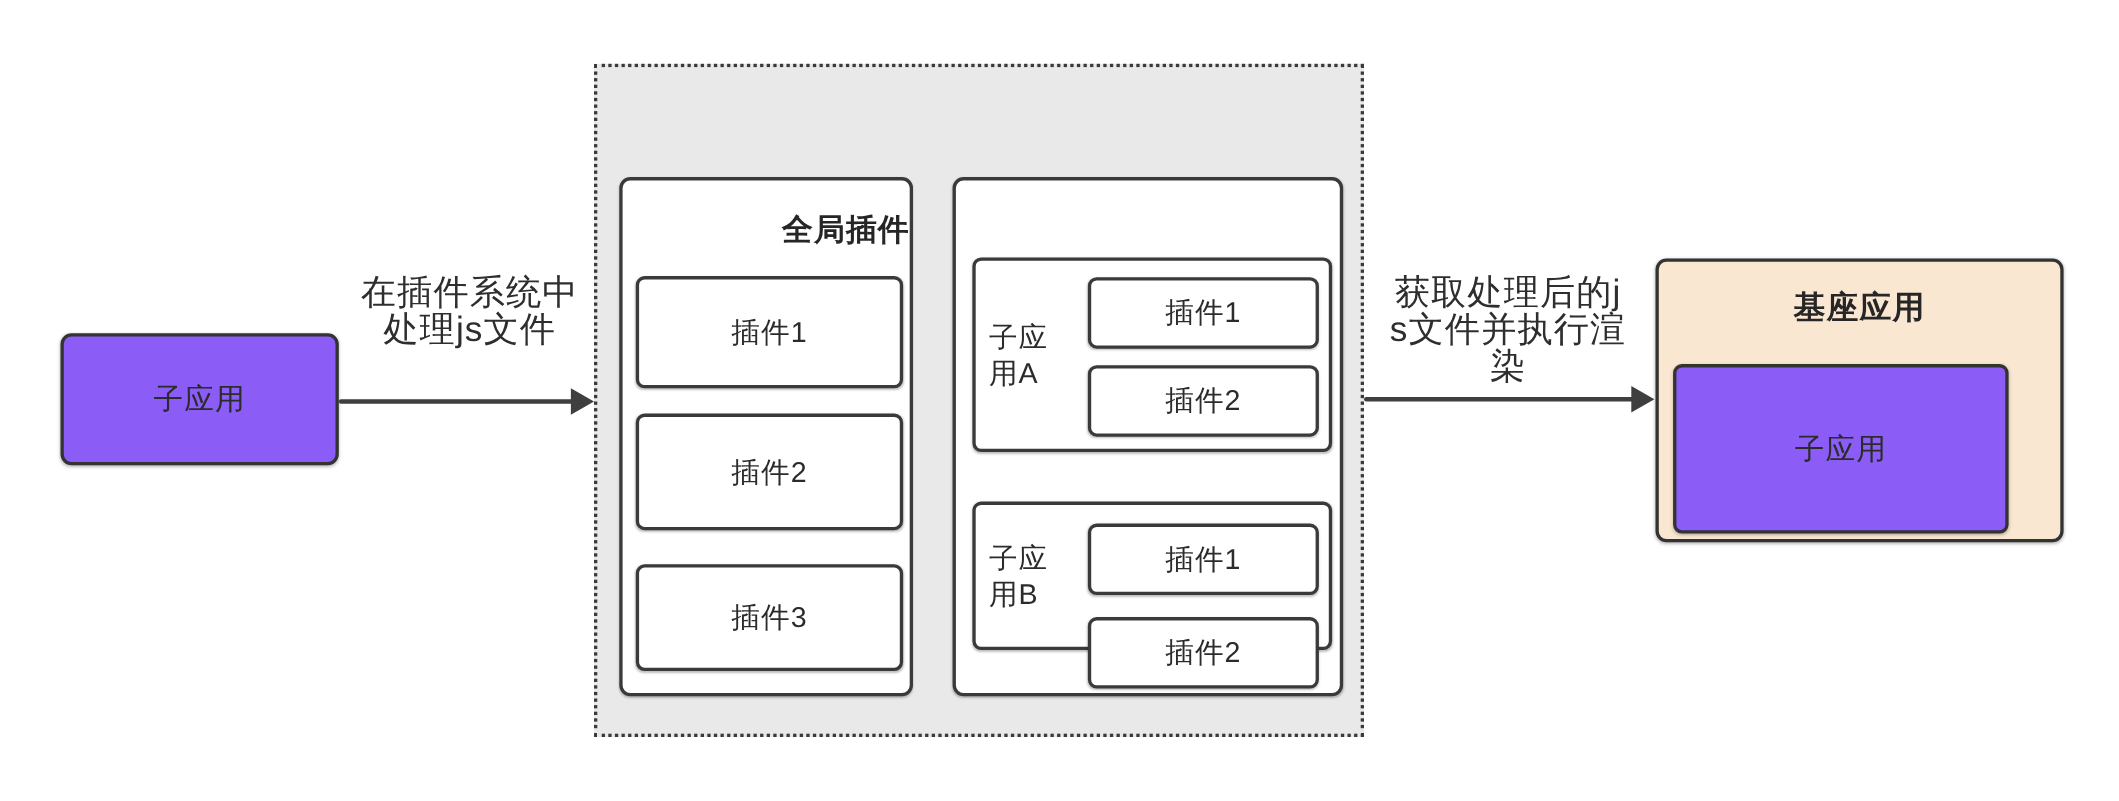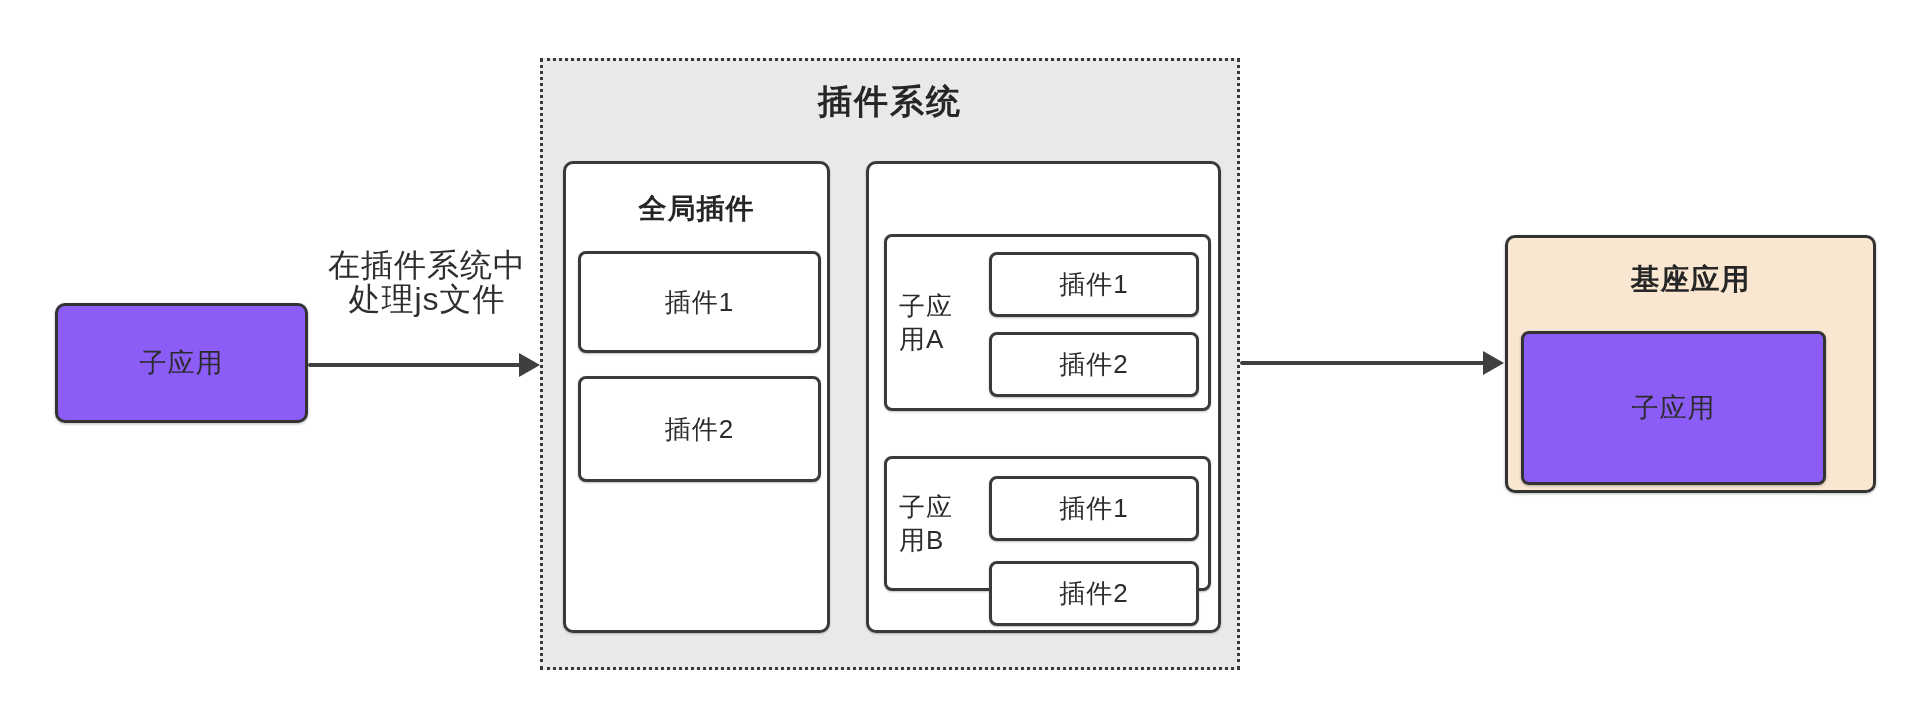--- a/index.html
+++ b/index.html
@@ -117,46 +117,47 @@
 
   <div class="box mint" style="left:55px; top:303px; width:253px; height:120px;">
     <div class="center-label">子应用</div>
   </div>
 
   <div class="arrow-line" style="left:308px; top:363px; width:214px;"></div>
   <div class="arrow-head" style="left:519px; top:353px;"></div>
   <div class="arrow-label" style="left:327px; top:248px; width:200px;">在插件系统中处理js文件</div>
 
   <div class="panel">
-    <div class="panel-title">插件系统</div>
 
     <div class="group-box" style="left:20px; top:100px; width:267px; height:472px; border-radius:10px;">
-      <div class="section-title" style="top:26px;">全局插件</div>
+      <div class="section-title" style="top:26px;text-align:right;">全局插件</div>
       <div class="plugin-box" style="left:12px; top:87px; width:243px; height:102px;">插件1</div>
       <div class="plugin-box" style="left:12px; top:212px; width:243px; height:106px;">插件2</div>
+      <div class="plugin-box" style="left:12px; top:349px; width:243px; height:97px;">插件3</div>
     </div>
 
     <div class="group-box" style="left:323px; top:100px; width:355px; height:472px; border-radius:10px;">
 
       <div class="group-box" style="left:15px; top:70px; width:327px; height:177px;">
         <div class="group-label">子应用A</div>
         <div class="plugin-box" style="left:102px; top:15px; width:210px; height:65px;">插件1</div>
         <div class="plugin-box" style="left:102px; top:95px; width:210px; height:65px;">插件2</div>
       </div>
 
       <div class="group-box" style="left:15px; top:267px; width:327px; height:135px;margin-top:25px;">
         <div class="group-label">子应用B</div>
         <div class="plugin-box" style="left:102px; top:17px; width:210px; height:65px;">插件1</div>
         <div class="plugin-box" style="left:102px; top:102px; width:210px; height:65px;">插件2</div>
       </div>
     </div>
   </div>
 
   <div class="arrow-line" style="left:1240px; top:361px; width:246px;"></div>
   <div class="arrow-head" style="left:1483px; top:351px;"></div>
+  <div class="arrow-label" style="left:1262px; top:248px; width:218px;">获取处理后的js文件并执行渲染</div>
 
   <div class="box peach" style="left:1505px; top:235px; width:371px; height:258px;">
     <div class="section-title" style="top:22px; font-size:29px;">基座应用</div>
     <div class="box mint" style="left:13px; top:93px; width:305px; height:154px; border-radius:8px;">
       <div class="center-label">子应用</div>
     </div>
   </div>
 
 </div>
 

